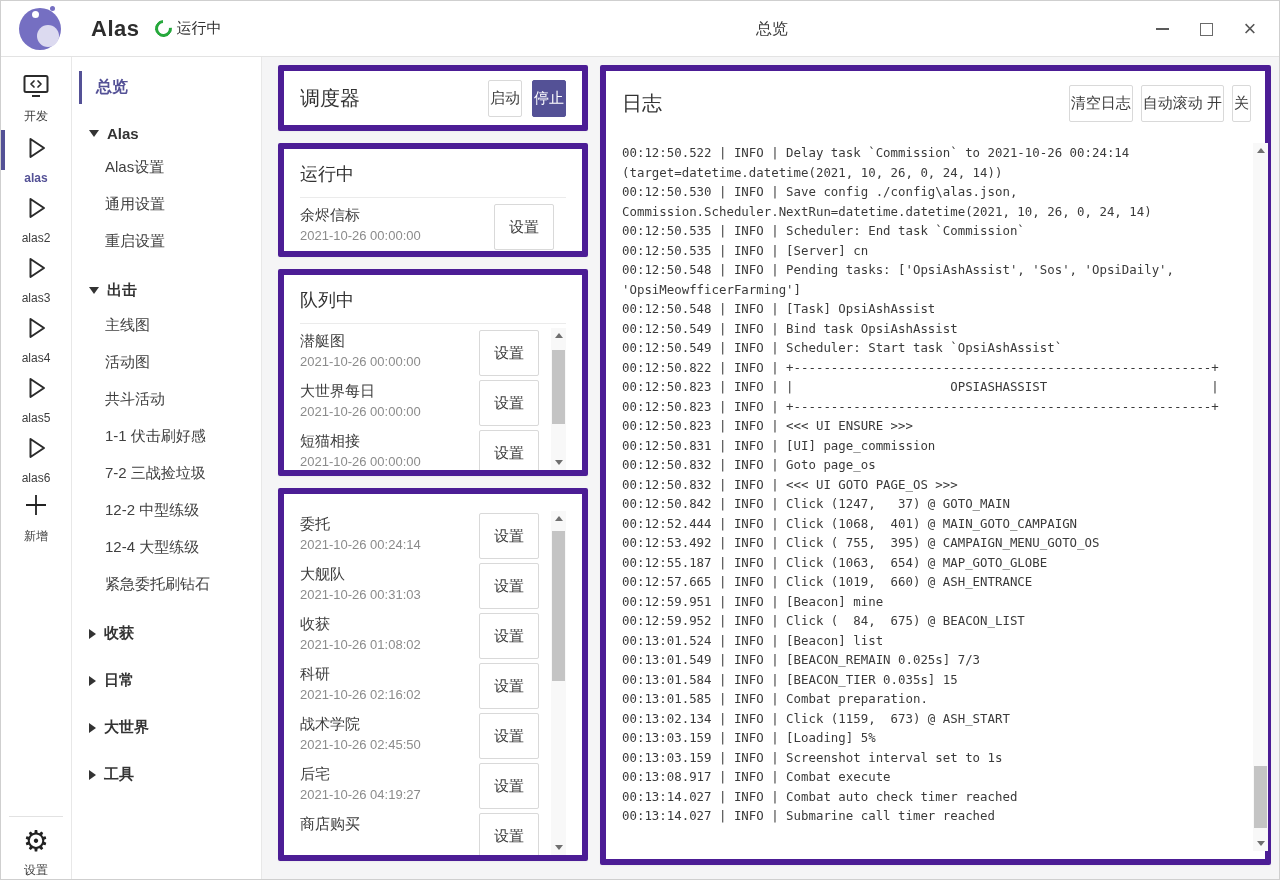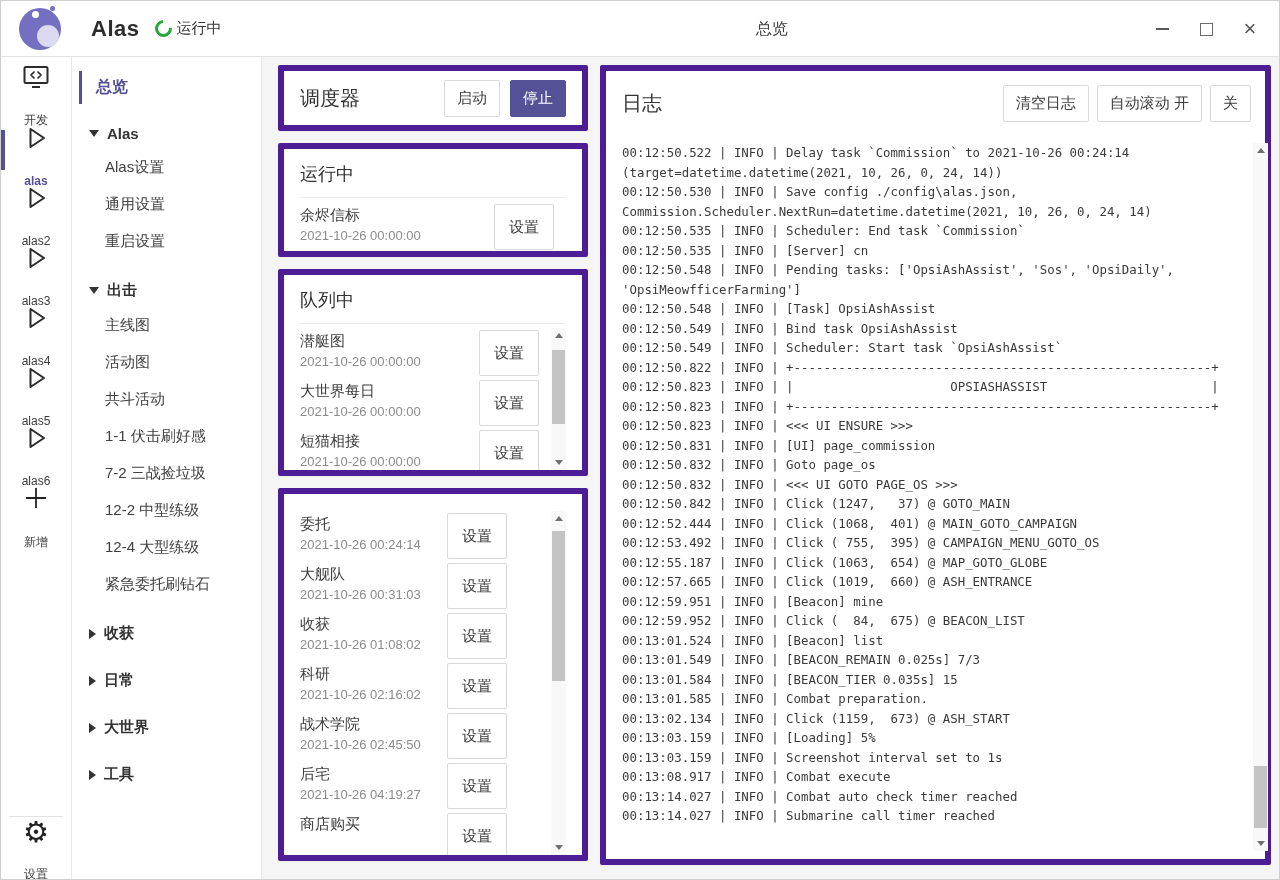--- a/index.html
+++ b/index.html
@@ -20,21 +20,21 @@
   .win-btn { width:30px; height:30px; display:flex; align-items:center; justify-content:center; color:#5a5a5a; cursor:default; }
   .min-glyph { width:13px; height:2px; background:#5a5a5a; display:inline-block; }
   .max-glyph { width:13px; height:13px; border:1.5px solid #6a6a6a; display:inline-block; }
   .close-glyph { font-size:22px; line-height:1; color:#555; }
 
   
   .main { flex:1; display:flex; background:#f5f5f6; min-height:0; }
 
   
   .rail { width:71px; flex:0 0 71px; background:#fff; border-right:1px solid #e8e8e8; display:flex; flex-direction:column; padding-top:8px; }
-  .rail-item { height:60px; display:flex; flex-direction:column; align-items:center; justify-content:flex-start; gap:19px; position:relative; cursor:pointer; }
+  .rail-item { height:60px; display:flex; flex-direction:column; align-items:center; justify-content:flex-end; gap:6px; position:relative; cursor:pointer; }
   .rail-item .lbl { font-size:12px; color:#3c3c3c; }
   .rail-item.active .lbl { color:var(--accent,#545196); font-weight:bold; }
   .rail-item.active::before { content:""; position:absolute; left:0; top:5px; bottom:15px; width:4px; background:var(--accent,#545196); }
   .gear-glyph { font-size:29px; line-height:30px; color:#222; }
   .rail-bottom { margin-top:auto; border-top:1px solid #e2e2e2; margin-left:8px; margin-right:8px; }
   .rail-bottom .rail-item { height:62px; }
 
   
   .menu { width:190px; flex:0 0 190px; background:#fff; border-right:1px solid #e8e8e8; padding-top:14px; overflow:hidden; font-size:15px; }
   .nav-overview { margin:0 0 6px 7px; border-left:3px solid var(--accent,#545196); padding:6px 0 6px 14px; color:var(--accent,#545196); font-weight:bold; font-size:16px; cursor:pointer; }
@@ -42,36 +42,36 @@
   .nav-group-header { display:flex; align-items:center; gap:8px; padding:7px 0 7px 17px; font-weight:bold; color:#333; cursor:pointer; }
   .tri-down { width:0; height:0; border-left:5px solid transparent; border-right:5px solid transparent; border-top:7px solid #333; }
   .tri-right { width:0; height:0; border-top:5px solid transparent; border-bottom:5px solid transparent; border-left:7px solid #333; }
   .nav-child { padding:9px 0 9px 33px; color:#404040; cursor:pointer; white-space:nowrap; }
 
   
   .middle { width:338px; flex:0 0 338px; padding:8px 12px 18px 16px; display:flex; flex-direction:column; gap:12px; min-height:0; }
   .card { background:#fff; border:6px solid #4c1d95; border-radius:2px; box-shadow:0 1px 2px rgba(0,0,0,.04); }
   .sched-card { flex:0 0 66px; display:flex; align-items:center; padding:0 16px; }
   .sched-title { font-size:20px; color:#333; flex:1; }
-  .btn { font-family:inherit; font-size:15px; background:#fff; border:1px solid #d9d9d9; border-radius:2px; color:#3c3c3c; padding:8px 12px; cursor:pointer; }
+  .btn { font-family:inherit; font-size:15px; background:#fff; border:1px solid #d9d9d9; border-radius:2px; color:#3c3c3c; padding:8px 1px; cursor:pointer; }
   .btn.primary { background:var(--accent,#545196); border-color:var(--accent,#545196); color:#fff; }
   .sched-card .btn + .btn { margin-left:10px; }
   .sec-card { padding:13px 16px 0 16px; display:flex; flex-direction:column; min-height:0; }
   .sec-title { font-size:18px; color:#333; padding-bottom:11px; border-bottom:1px solid #ebebeb; }
   .task-area { display:flex; padding-top:4px; min-height:0; }
   .task-rows { flex:1; overflow:hidden; min-width:0; }
   .task-row { min-height:50px; display:flex; padding:2px 0; }
   .task-info { flex:1; min-width:0; }
   .task-name { font-size:15px; color:#3d3d3d; margin:2px 0 3px; }
   .task-time { font-size:13px; color:#8b8b8b; }
   .setting-btn { padding:8px 14px; margin-right:12px; flex:0 0 auto; }
   .running-card { flex:0 0 114px; }
   .queue-card .task-rows { height:142px; }
   .waiting-card { flex:1; min-height:0; }
-  .waiting-card .task-area { flex:1;gap:32px; }
+  .waiting-card .task-area { flex:1; }
 
   
   .sb { width:15px; flex:0 0 15px; background:#f8f8f8; display:flex; flex-direction:column; }
   .sb-btn { height:15px; flex:0 0 15px; display:flex; align-items:center; justify-content:center; }
   .sb-tri-up { width:0; height:0; border-left:4px solid transparent; border-right:4px solid transparent; border-bottom:5px solid #6f6f6f; }
   .sb-tri-dn { width:0; height:0; border-left:4px solid transparent; border-right:4px solid transparent; border-top:5px solid #6f6f6f; }
   .sb-track { flex:1; position:relative; }
   .sb-thumb { position:absolute; left:1px; right:1px; background:#c4c4c4; }
 
   

